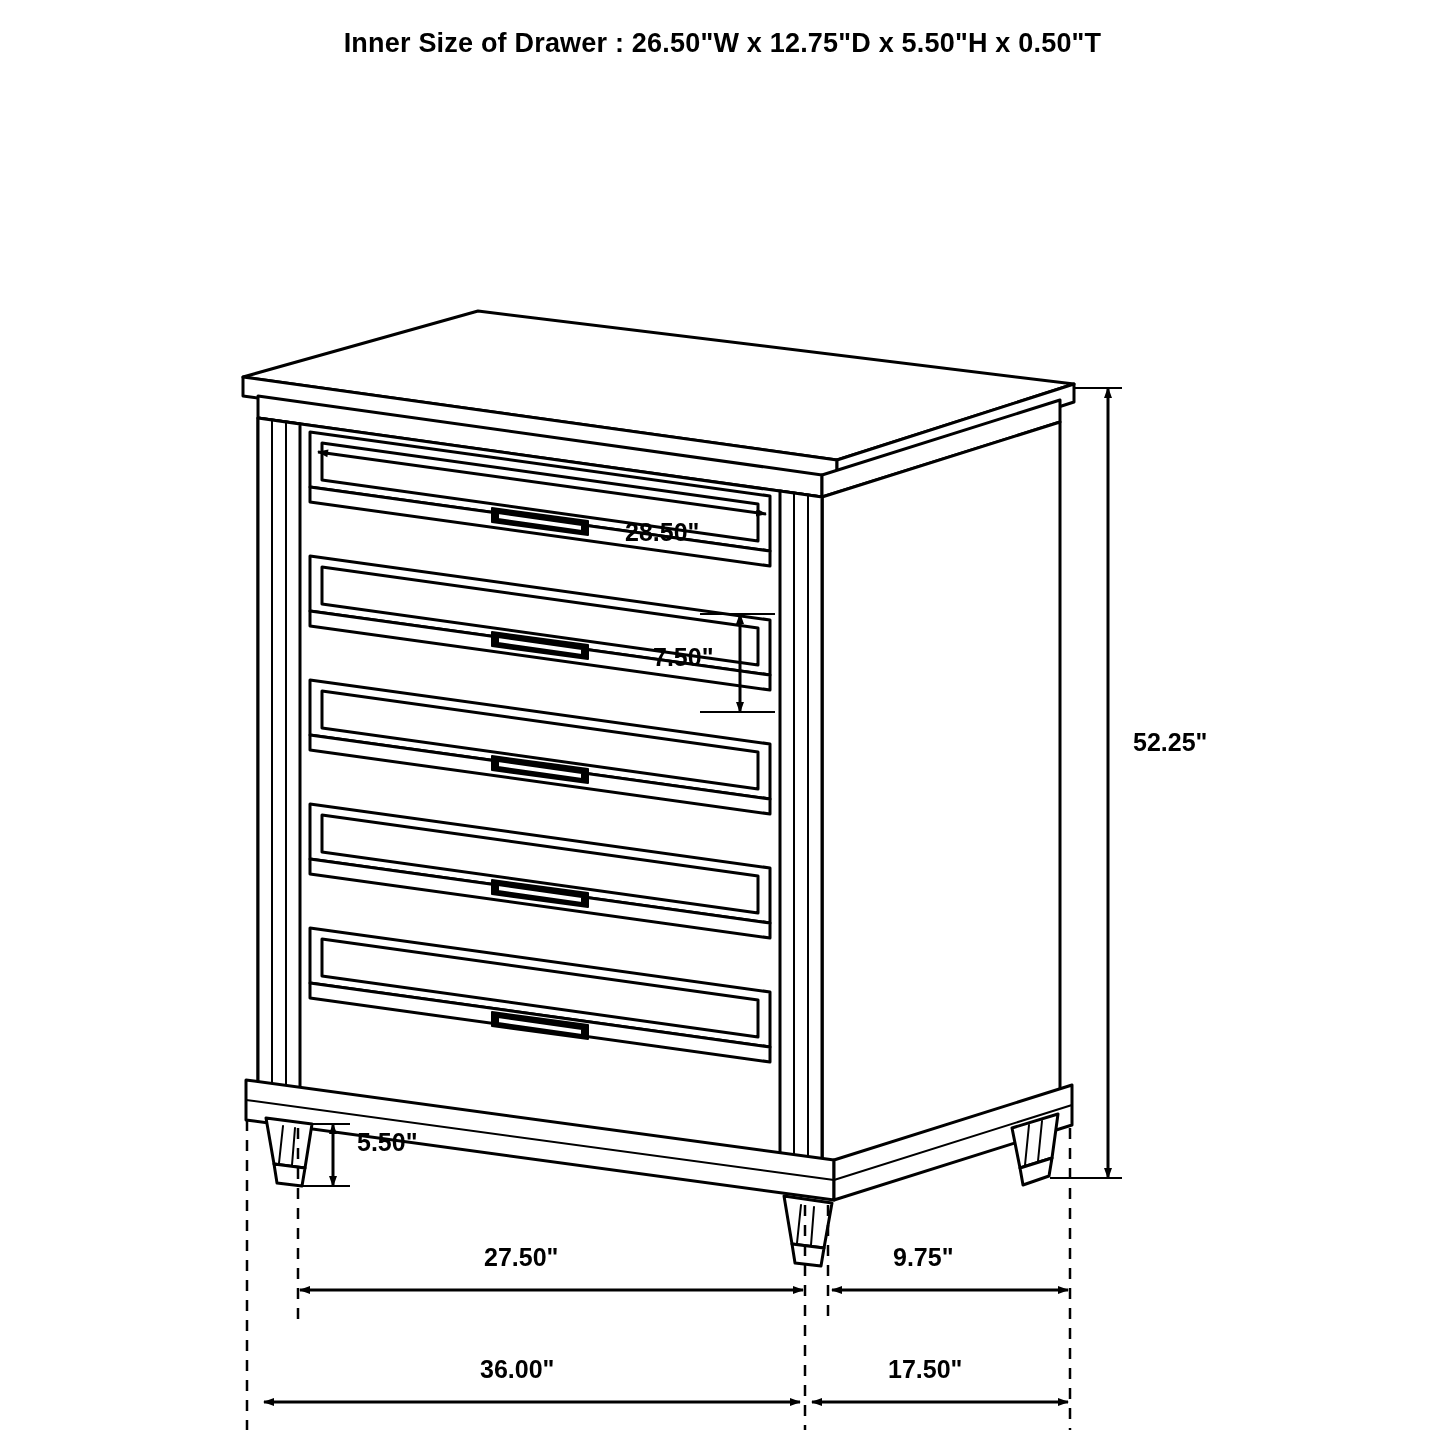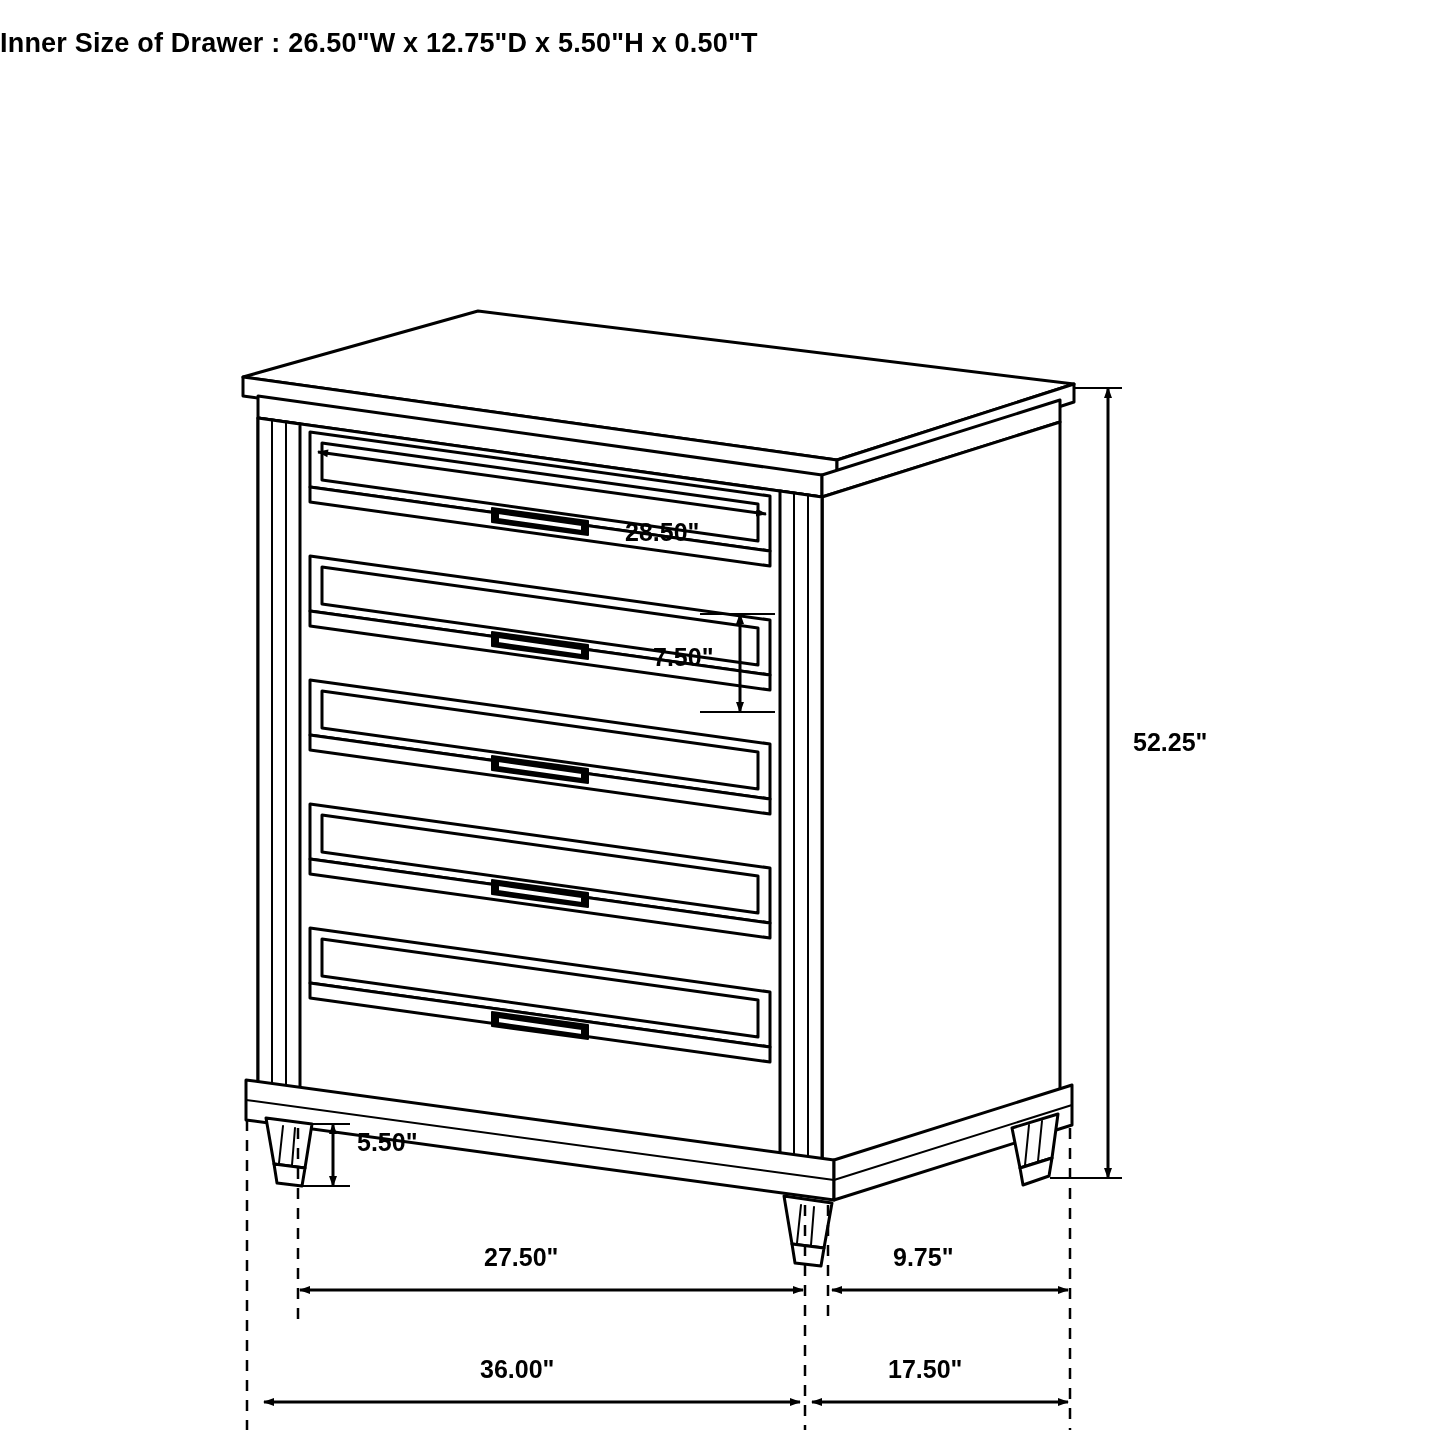--- a/index.html
+++ b/index.html
@@ -19,20 +19,21 @@
     position: absolute;
     left: 0; top: 0;
     width: 1445px;
     height: 1445px;
   }
   .title {
     position: absolute;
     left: 0;
     top: 28px;
     width: 1445px;
+    text-align: center;
     font-size: 27px;
     font-weight: bold;
     letter-spacing: 0.2px;
   }
   svg.drawing {
     position: absolute;
     left: 0; top: 0;
     width: 1445px;
     height: 1445px;
   }

